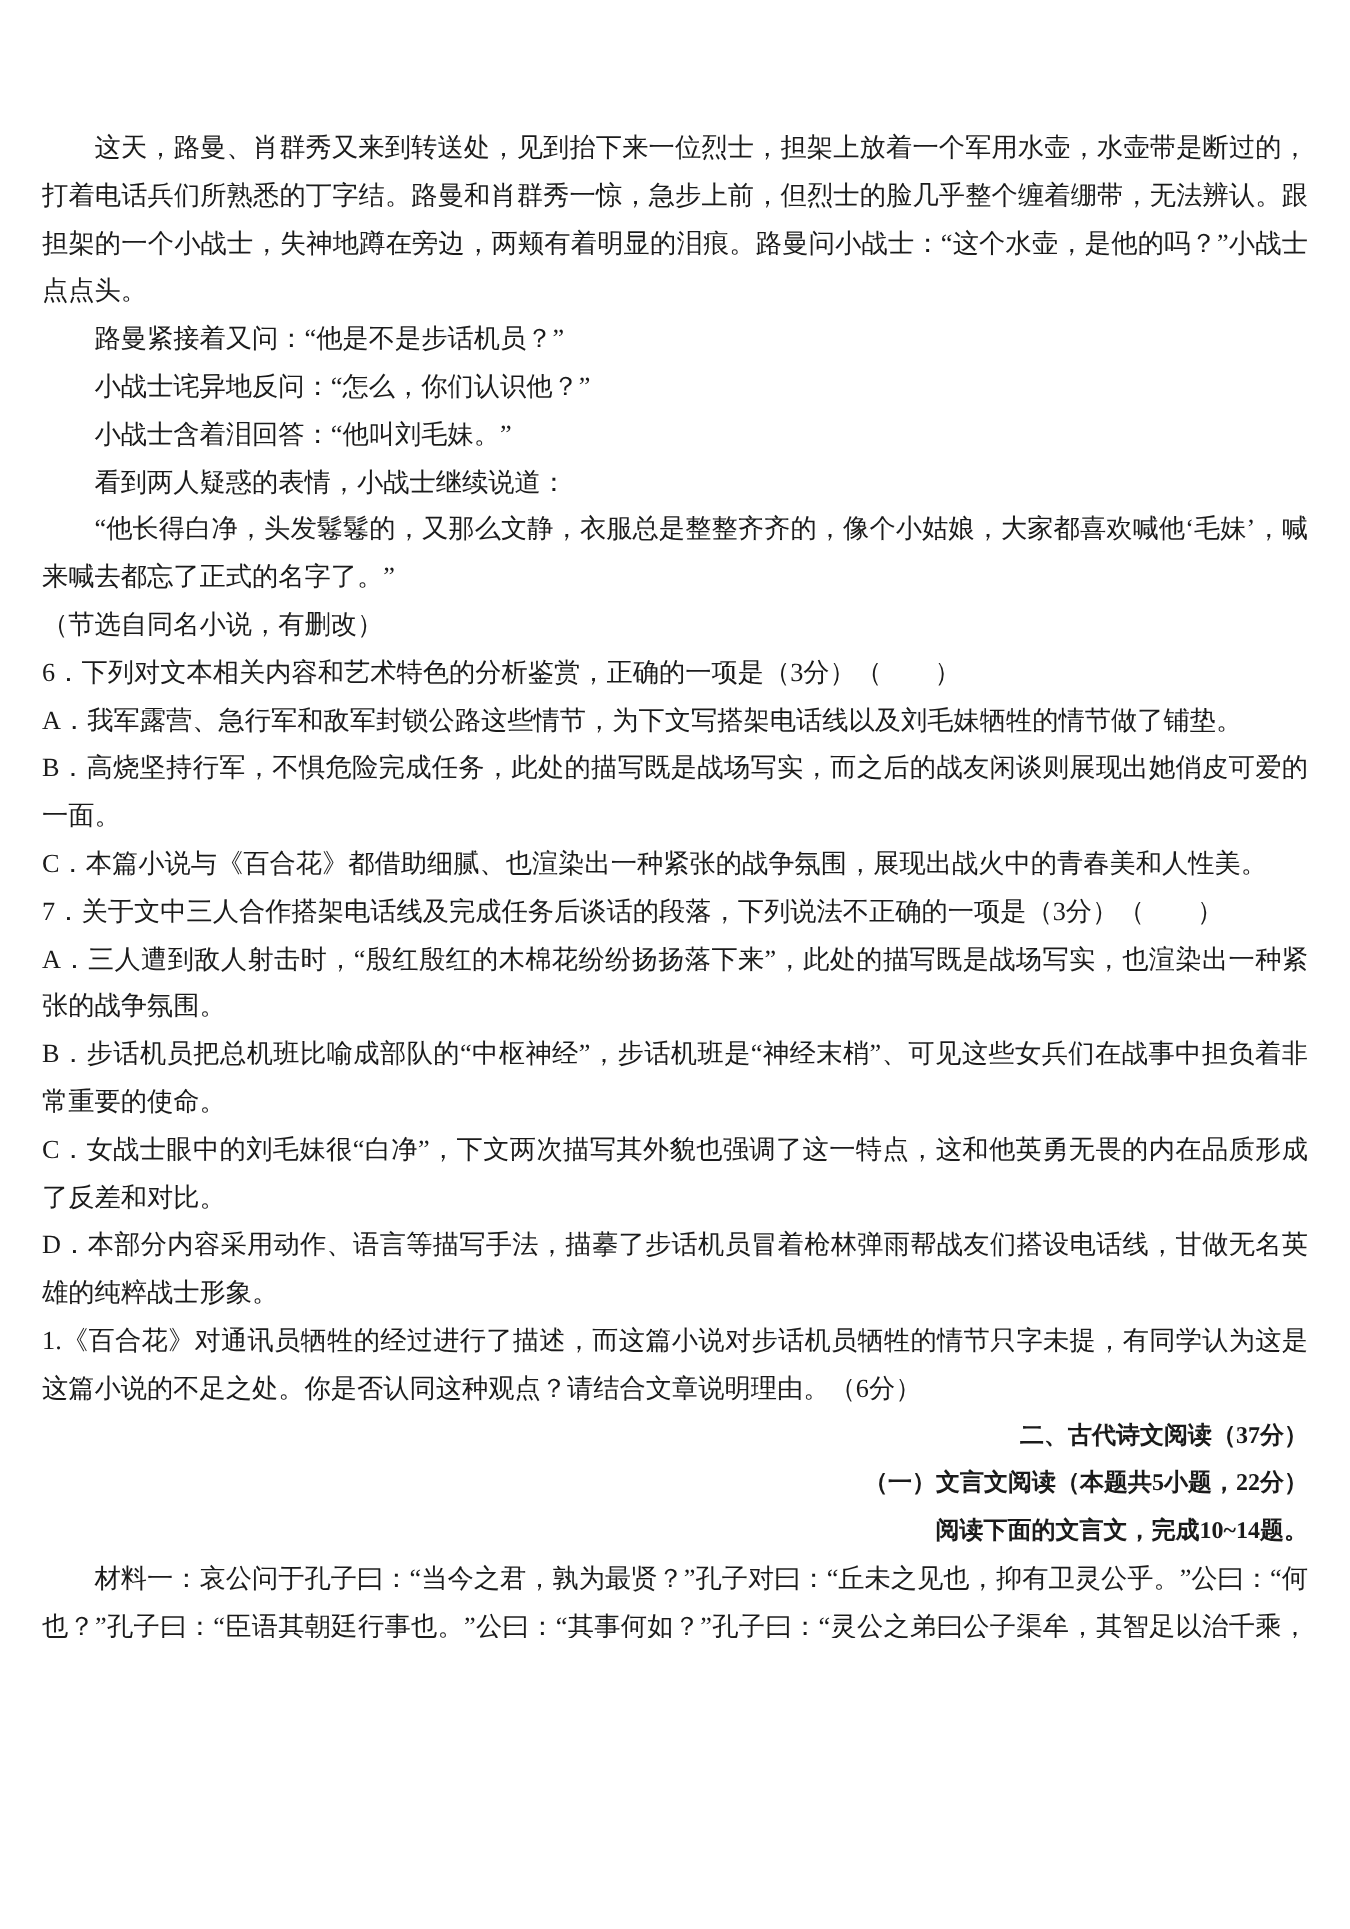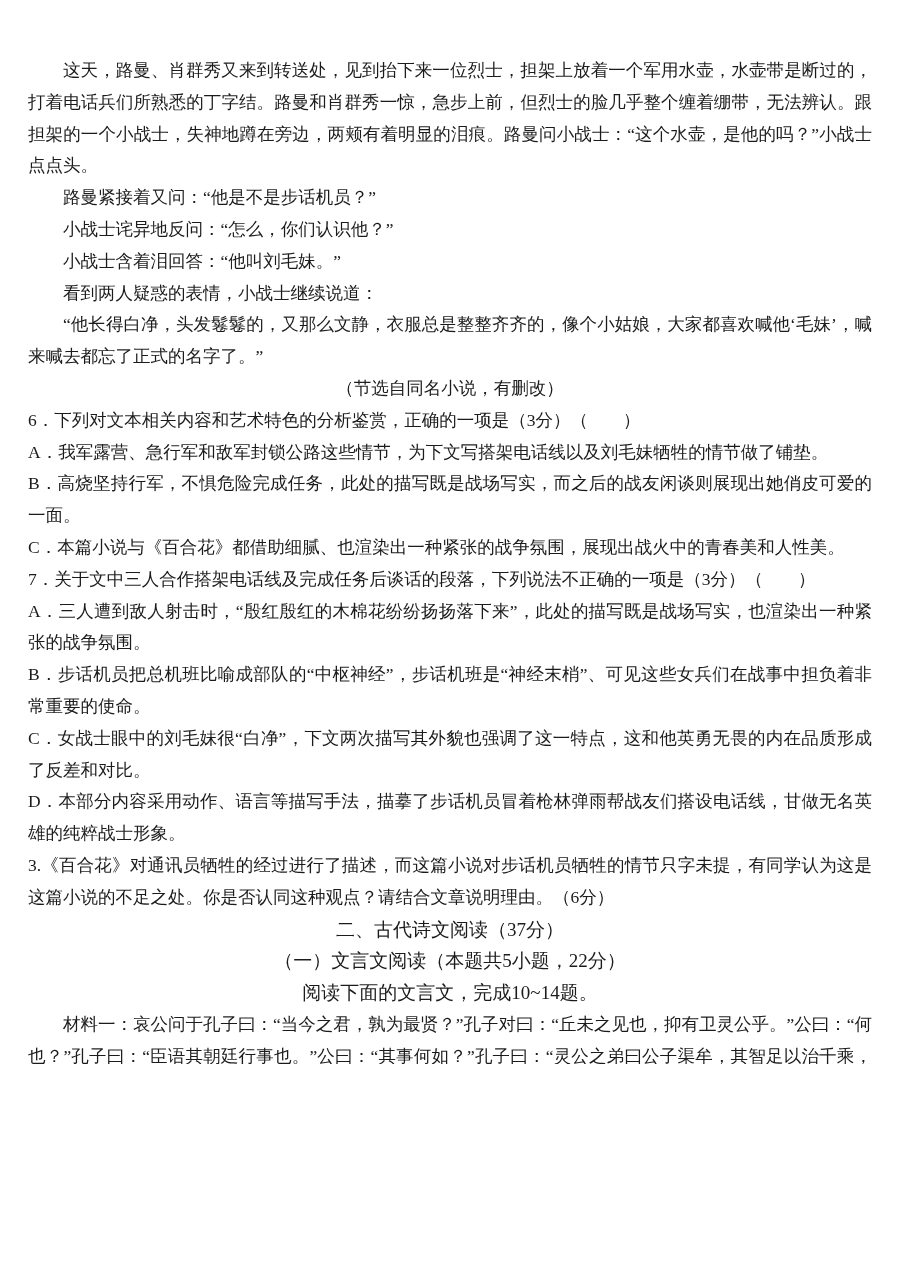--- a/index.html
+++ b/index.html
@@ -12,36 +12,37 @@
       height: 1064px;
       box-sizing: border-box;
       padding: 55px 28px 0 28px;
       background: #ffffff;
       color: #1b1b1b;
       font-family: "Liberation Serif", serif;
       font-size: 17.5px;
       line-height: 31.8px;
       text-align: justify;
       overflow: hidden;
+      margin-top: 28px;
     }
     .page p {
       margin: 0;
       padding: 0;
     }
     .indent {
       text-indent: 2em;
     }
     .right {
-      text-align: center;
+      text-align: left;
     }
     .heading {
-      font-weight: normal;
-      font-size: 19px;
+      font-weight: bold;
+      font-size: 16px;
       line-height: 31.8px;
-      text-align: center;
+      text-align: right;
     }
     .wavy {
       text-decoration: underline;
       text-decoration-style: wavy;
       text-decoration-thickness: 1px;
       text-underline-offset: 5px;
     }
   </style>
 </head>
 <body>
@@ -60,21 +61,21 @@
   <p>A．我军露营、急行军和敌军封锁公路这些情节，为下文写搭架电话线以及刘毛妹牺牲的情节做了铺垫。</p>
   <p>B．高烧坚持行军，不惧危险完成任务，此处的描写既是战场写实，而之后的战友闲谈则展现出她俏皮可爱的一面。</p>
   <p>C．本篇小说与《百合花》都借助细腻、也渲染出一种紧张的战争氛围，展现出战火中的青春美和人性美。</p>
 
   <p>7．关于文中三人合作搭架电话线及完成任务后谈话的段落，下列说法不正确的一项是（3分）（　　）</p>
   <p>A．三人遭到敌人射击时，“殷红殷红的木棉花纷纷扬扬落下来”，此处的描写既是战场写实，也渲染出一种紧张的战争氛围。</p>
   <p>B．步话机员把总机班比喻成部队的“中枢神经”，步话机班是“神经末梢”、可见这些女兵们在战事中担负着非常重要的使命。</p>
   <p>C．女战士眼中的刘毛妹很“白净”，下文两次描写其外貌也强调了这一特点，这和他英勇无畏的内在品质形成了反差和对比。</p>
   <p>D．本部分内容采用动作、语言等描写手法，描摹了步话机员冒着枪林弹雨帮战友们搭设电话线，甘做无名英雄的纯粹战士形象。</p>
 
-  <p>3.《百合花》对通讯员牺牲的经过进行了描述，而这篇小说对步话机员牺牲的情节只字未提，有同学认为这是这篇小说的不足之处。你是否认同这种观点？请结合文章说明理由。（6分）</p>
+  <p>1.《百合花》对通讯员牺牲的经过进行了描述，而这篇小说对步话机员牺牲的情节只字未提，有同学认为这是这篇小说的不足之处。你是否认同这种观点？请结合文章说明理由。（6分）</p>
 
   <p class="heading">二、古代诗文阅读（37分）</p>
   <p class="heading">（一）文言文阅读（本题共5小题，22分）</p>
   <p class="heading">阅读下面的文言文，完成10~14题。</p>
 
   <p class="indent"><span>材料一：哀公问于孔子曰：“当今之君，孰为最贤？”孔子对曰：“丘未之见也，抑有卫灵公乎。”公曰：“何也？”孔子曰：“臣语其朝廷行事也。”公曰：“其事何如？”孔子曰：“灵公之弟曰公子渠牟，其智足以治千乘，其信足以守之，灵公爱而任之。又有士曰林国者，见贤必进之，而退与分其禄，是以灵公无游放之士，灵公贤而尊之。又有士曰庆足者，卫国有大事，则必起而治之；国无事，则迟而容贤，灵公悦而敬之。</span><span class="wavy">又有大</span></p>
 
 </div>
 
 </body></html>

